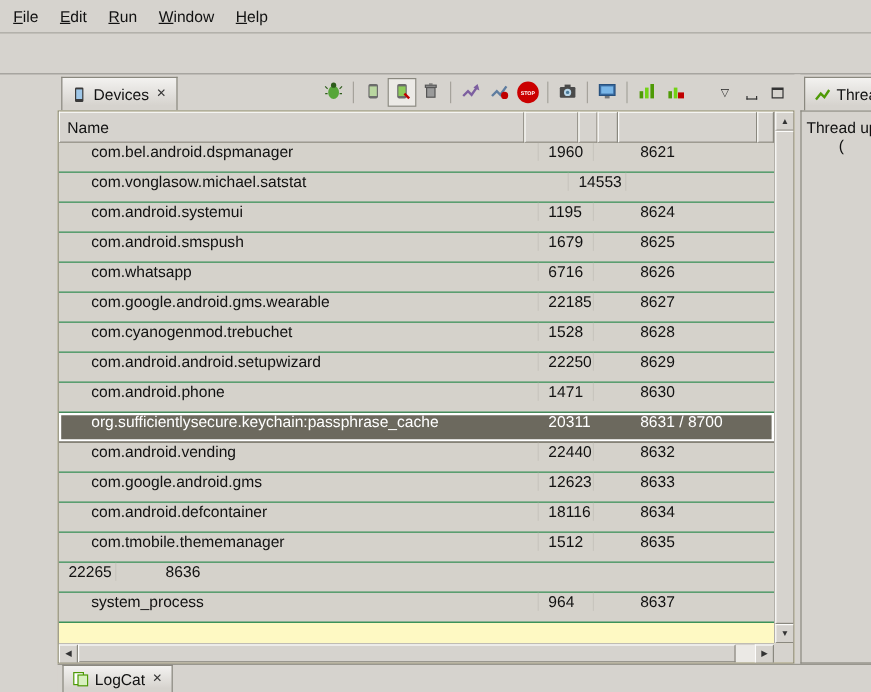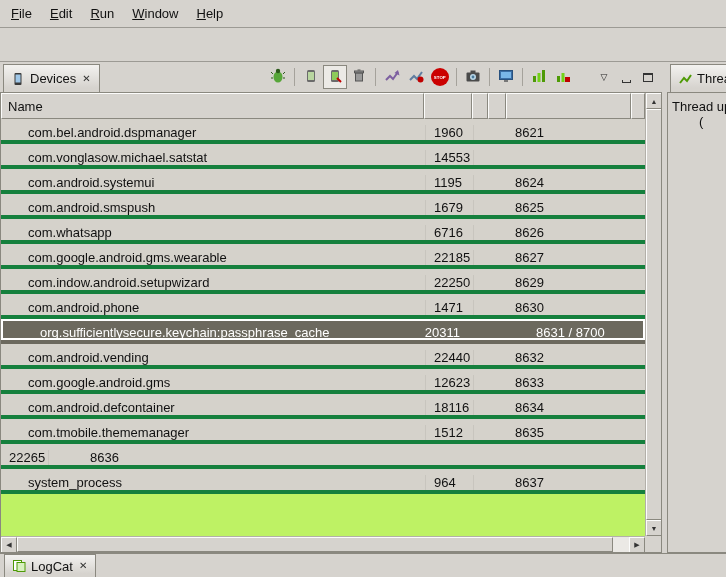--- a/index.html
+++ b/index.html
@@ -16,21 +16,21 @@
   .menubar { height:28px; display:flex; align-items:stretch; padding-left:2px;
              background:#d6d3ce; border-bottom:1px solid #9c9a94; }
   .menu-item { display:flex; align-items:center; padding:0 9px; cursor:default; }
   .menu-item u { text-decoration:underline; }
 
   
   .toolbar-strip { height:34px; background:#d6d3ce; border-bottom:1px solid #9c9a94; }
 
   
   .main { display:flex; height:491px; }
-  .devices-panel { width:662px; display:flex; flex-direction:column; }
+  .devices-panel { width:662px; display:flex; flex-direction:column;padding-left:48px; }
   .sash { width:5px; background:#d6d3ce; }
   .threads-panel { flex:1; min-width:0; display:flex; flex-direction:column; }
 
   
   .tabbar { height:30px; display:flex; align-items:flex-end; position:relative; overflow:hidden; }
   .tab { display:inline-flex; align-items:center; gap:5px; height:28px; padding:0 7px;
          background:linear-gradient(#f3f2f0 0%, #d6d3ce 85%);
          border:1px solid #8a887f; border-bottom:none; margin-left:3px; white-space:nowrap; }
   .tab-close { font-size:10px; color:#333; padding:0 1px; line-height:1; }
   .tab-icon { display:flex; align-items:center; }
@@ -44,43 +44,43 @@
   .tb-gap { width:18px; }
   .winbtn { width:22px; height:22px; display:flex; align-items:center; justify-content:center; color:#333; }
   .chev { font-size:9px; color:#222; }
   .min-glyph { width:9px; height:3px; border:1px solid #333; border-top:none; margin-top:8px; }
   .max-glyph { width:10px; height:9px; border:1px solid #333; border-top:2px solid #333; }
   .stop-badge { width:18px; height:18px; border-radius:50%; background:#cb0000;
                 display:flex; align-items:center; justify-content:center; overflow:hidden; }
   .stop-badge span { color:#fff; font-weight:bold; font-size:8px; transform:scale(0.55); letter-spacing:0; }
 
   
-  .view-content { flex:1; border:1px solid #8a887f; background:#bef264; position:relative; overflow:hidden; }
+  .view-content { flex:1; border:1px solid #8a887f; background:#fef9c3; position:relative; overflow:hidden; }
   .thead { position:absolute; top:0; left:0; right:16px; height:26px; display:flex; }
   .th { background:#d6d3ce; border-top:1px solid #fcfcfb; border-left:1px solid #fcfcfb;
         border-right:1px solid #8a887f; border-bottom:1px solid #8a887f;
         padding:0 6px; display:flex; align-items:center; white-space:nowrap; }
   .th-name { width:425px; }
   .th-pid  { width:48px; }
   .th-a    { width:16px; }
   .th-b    { width:18px; }
   .th-port { width:126px; }
   .th-rest { flex:1; }
 
   .tbody { position:absolute; top:26px; left:0; right:16px; bottom:16px; overflow:hidden; }
-  .trow { height:25px; display:flex; align-items:flex-end; background:#d5d2cb; border-bottom:4px solid #15803d; }
+  .trow { height:25px; display:flex; align-items:flex-start; background:#d5d2cb; border-bottom:1px solid #15803d; }
   .cell { display:flex; align-items:center; overflow:hidden; white-space:nowrap; }
   .c-name { width:425px; padding-left:27px; border-right:1px solid #c8c5be; }
   .c-pid  { width:48px; padding-left:8px; border-right:1px solid #c8c5be; }
   .c-a    { width:16px; border-right:1px solid #c8c5be; }
   .c-b    { width:18px; border-right:1px solid #c8c5be; }
   .c-port { width:126px; padding-left:7px; }
   .trow.selected { background:#6c695e; color:#fff; box-shadow:inset 0 0 0 2px #ffffff;
                    border-bottom-color:#6c695e; }
-  .trow.selected .cell { border-right-color:transparent;margin-left:12px; }
+  .trow.selected .cell { border-right-color:transparent; }
 
   
   .vscroll { position:absolute; top:0; right:0; bottom:16px; width:16px; background:#ebe9e5;
              border-left:1px solid #b3b0a9; }
   .sbtn { width:16px; height:16px; background:#d6d3ce; border:1px solid #fcfcfb;
           border-right-color:#8a887f; border-bottom-color:#8a887f;
           display:flex; align-items:center; justify-content:center; font-size:7px; color:#333; }
   .vthumb { position:absolute; top:16px; bottom:16px; left:0; width:16px; background:#d6d3ce;
             border:1px solid #fcfcfb; border-right-color:#8a887f; border-bottom-color:#8a887f; }
   .sbtn-down { position:absolute; bottom:0; left:0; }
@@ -92,21 +92,21 @@
   .corner { position:absolute; right:0; bottom:0; width:16px; height:16px; background:#d6d3ce; }
 
   
   .threads-content { flex:1; border:1px solid #8a887f; border-right:none; background:#d6d3ce;
                      padding:6px 4px; overflow:hidden; }
   .threads-line1 { white-space:nowrap; }
   .threads-line2 { padding-left:27px; white-space:nowrap; }
 
   
   .bottom-strip { height:24px; background:#d6d3ce; border-top:1px solid #8a887f;
-                  display:flex; align-items:flex-end; padding-left:1px; }
+                  display:flex; align-items:flex-end; padding-left:1px;margin-left:48px; }
   .bottom-strip .tab { height:23px; }
 </style>
 </head>
 <body>
 
 <div class="menubar">
     <div class="menu-item"><u>F</u>ile</div>
     <div class="menu-item"><u>E</u>dit</div>
     <div class="menu-item"><u>R</u>un</div>
     <div class="menu-item"><u>W</u>indow</div>
@@ -291,21 +291,28 @@
             <div class="cell c-port">8626</div>
           </div>
           <div class="trow">
             <div class="cell c-name">com.google.android.gms.wearable</div>
             <div class="cell c-pid">22185</div>
             <div class="cell c-a"></div>
             <div class="cell c-b"></div>
             <div class="cell c-port">8627</div>
           </div>
           <div class="trow">
-            <div class="cell c-name">com.indow.android.setupwizard</div>
+            <div class="cell c-name">com.cyanogenmod.trebuchet</div>
+            <div class="cell c-pid">1528</div>
+            <div class="cell c-a"></div>
+            <div class="cell c-b"></div>
+            <div class="cell c-port">8628</div>
+          </div>
+          <div class="trow">
+            <div class="cell c-name">com.android.android.setupwizard</div>
             <div class="cell c-pid">22250</div>
             <div class="cell c-a"></div>
             <div class="cell c-b"></div>
             <div class="cell c-port">8629</div>
           </div>
           <div class="trow">
             <div class="cell c-name">com.android.phone</div>
             <div class="cell c-pid">1471</div>
             <div class="cell c-a"></div>
             <div class="cell c-b"></div>

